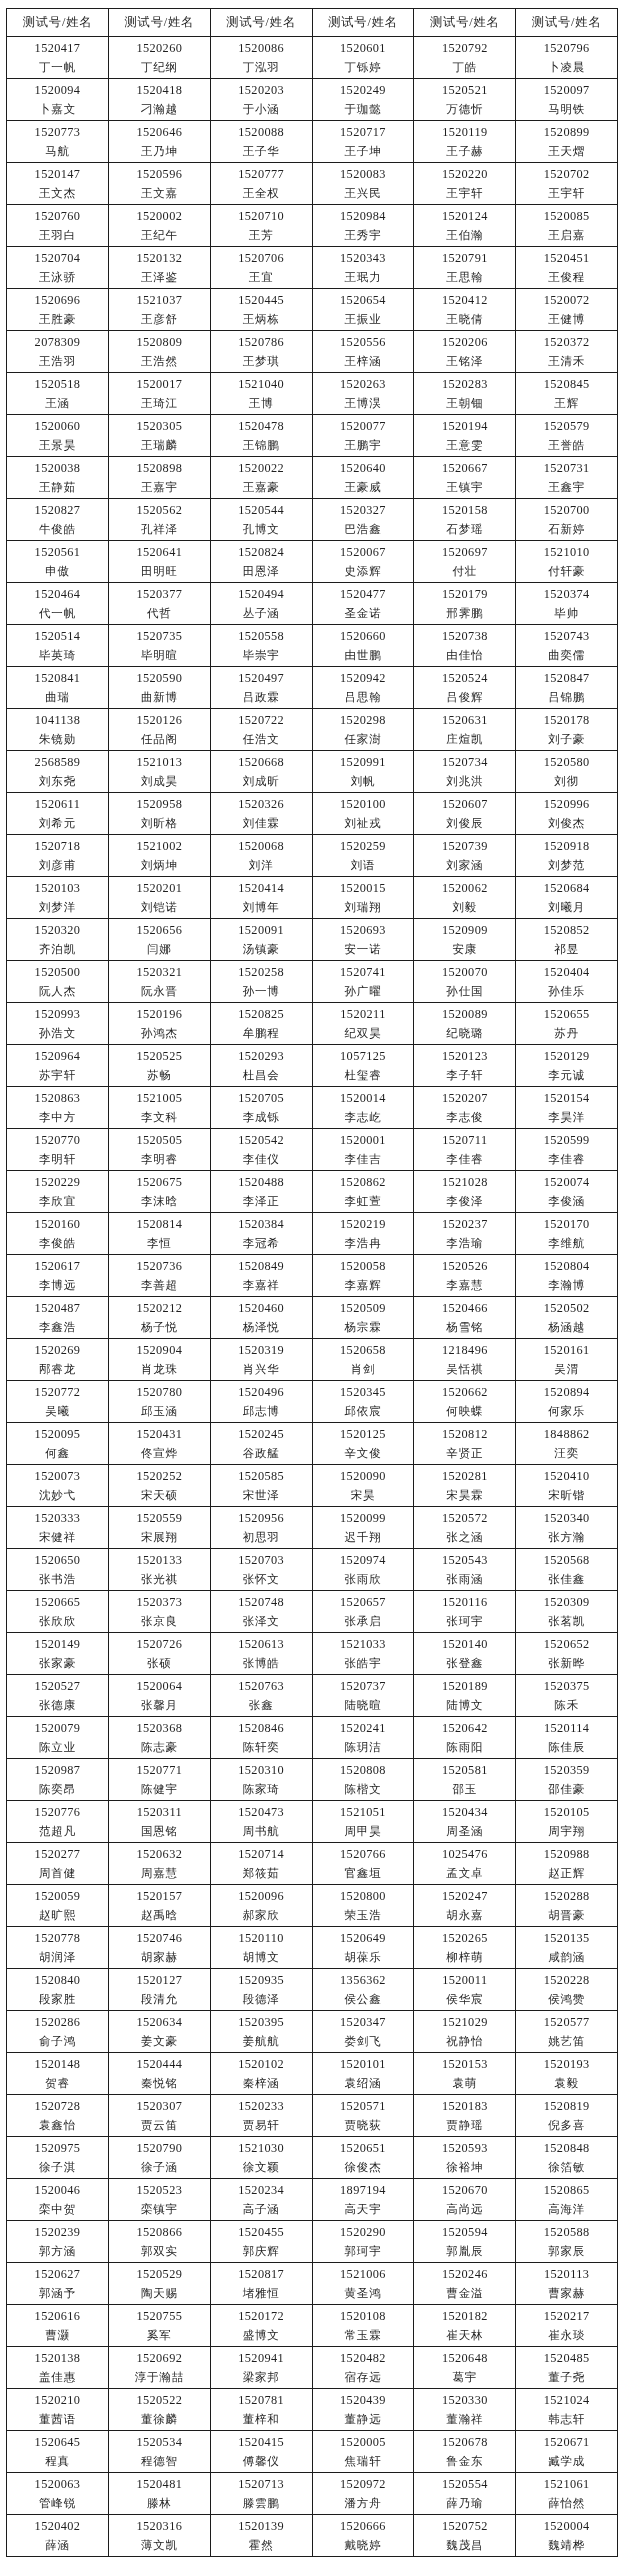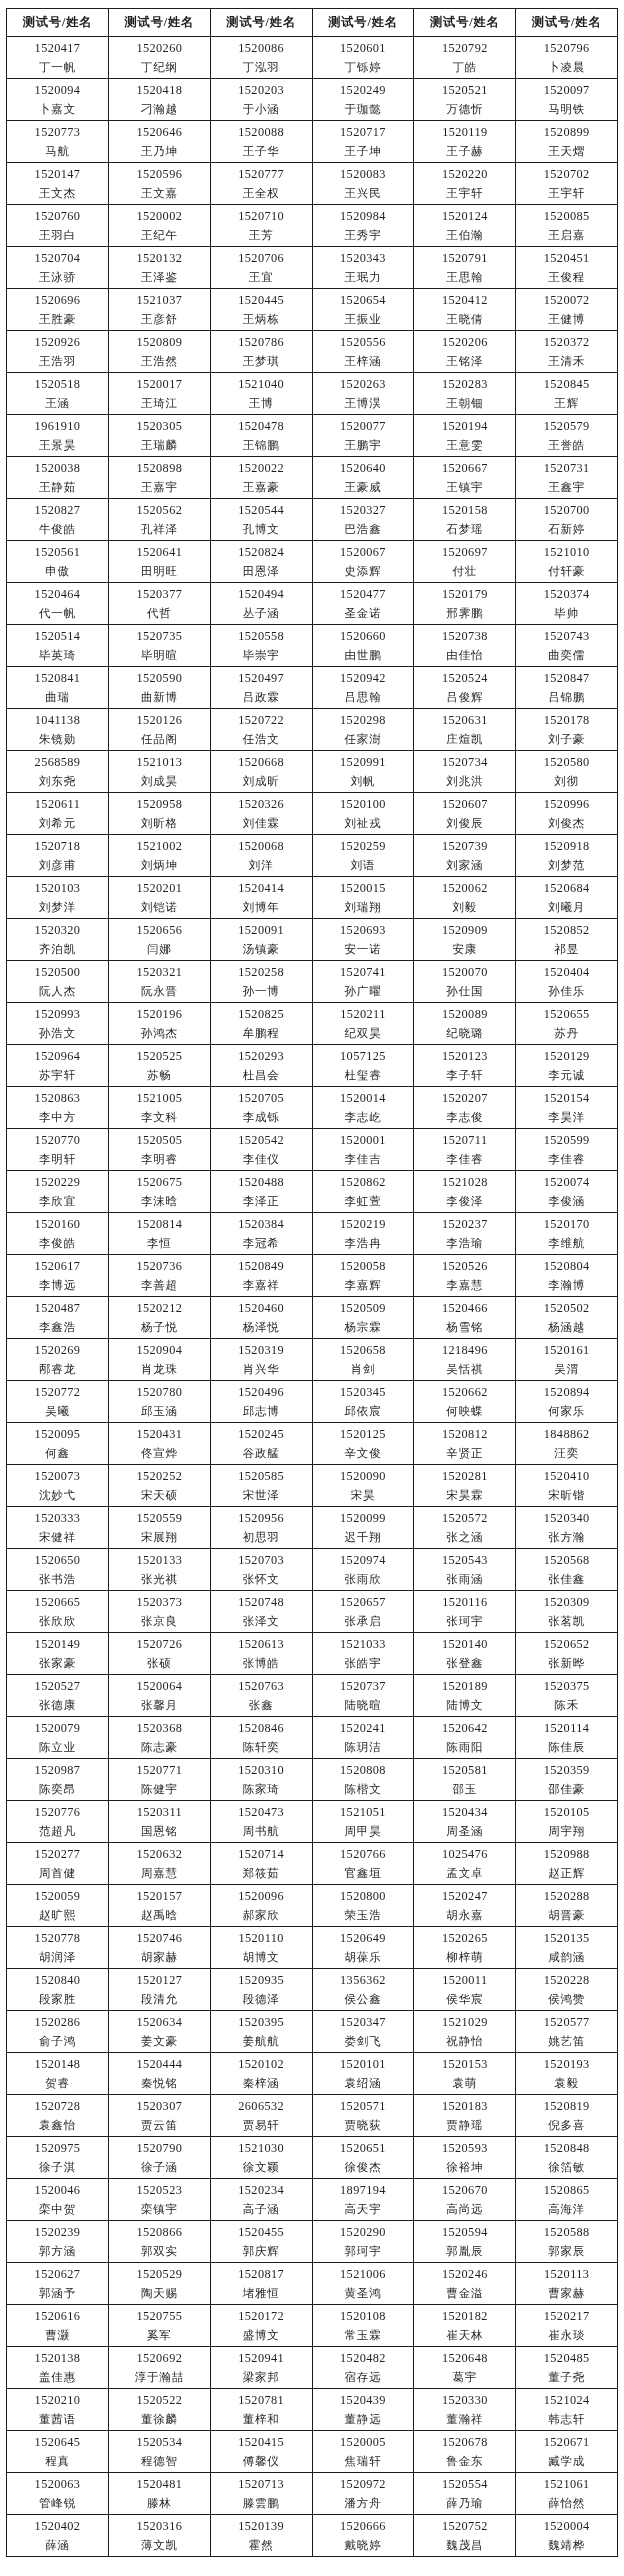--- a/index.html
+++ b/index.html
@@ -23,21 +23,21 @@
   table.roster th,
   table.roster td {
     border: 0.8px solid #1c1c1c;
     padding: 0;
     text-align: center;
     vertical-align: middle;
     overflow: hidden;
   }
   table.roster th {
     height: 27px;
-    font-weight: bold;
+    font-weight: normal;
     font-size: 12.3px;
     letter-spacing: 0.8px;
   }
   table.roster td {
     height: 41px;
   }
   .cell-num {
     font-size: 12.3px;
     line-height: 20px;
     letter-spacing: 0.4px;
@@ -244,21 +244,21 @@
             <div class="cell-num">1520412</div>
             <div class="cell-name">王晓倩</div>
           </td>
           <td>
             <div class="cell-num">1520072</div>
             <div class="cell-name">王健博</div>
           </td>
         </tr>
         <tr>
           <td>
-            <div class="cell-num">1520926</div>
+            <div class="cell-num">2078309</div>
             <div class="cell-name">王浩羽</div>
           </td>
           <td>
             <div class="cell-num">1520809</div>
             <div class="cell-name">王浩然</div>
           </td>
           <td>
             <div class="cell-num">1520786</div>
             <div class="cell-name">王梦琪</div>
           </td>
@@ -296,21 +296,21 @@
             <div class="cell-num">1520283</div>
             <div class="cell-name">王朝钿</div>
           </td>
           <td>
             <div class="cell-num">1520845</div>
             <div class="cell-name">王辉</div>
           </td>
         </tr>
         <tr>
           <td>
-            <div class="cell-num">1961910</div>
+            <div class="cell-num">1520060</div>
             <div class="cell-name">王景昊</div>
           </td>
           <td>
             <div class="cell-num">1520305</div>
             <div class="cell-name">王瑞麟</div>
           </td>
           <td>
             <div class="cell-num">1520478</div>
             <div class="cell-name">王锦鹏</div>
           </td>
@@ -1344,21 +1344,21 @@
         <tr>
           <td>
             <div class="cell-num">1520728</div>
             <div class="cell-name">袁鑫怡</div>
           </td>
           <td>
             <div class="cell-num">1520307</div>
             <div class="cell-name">贾云笛</div>
           </td>
           <td>
-            <div class="cell-num">2606532</div>
+            <div class="cell-num">1520233</div>
             <div class="cell-name">贾易轩</div>
           </td>
           <td>
             <div class="cell-num">1520571</div>
             <div class="cell-name">贾晓荻</div>
           </td>
           <td>
             <div class="cell-num">1520183</div>
             <div class="cell-name">贾静瑶</div>
           </td>

